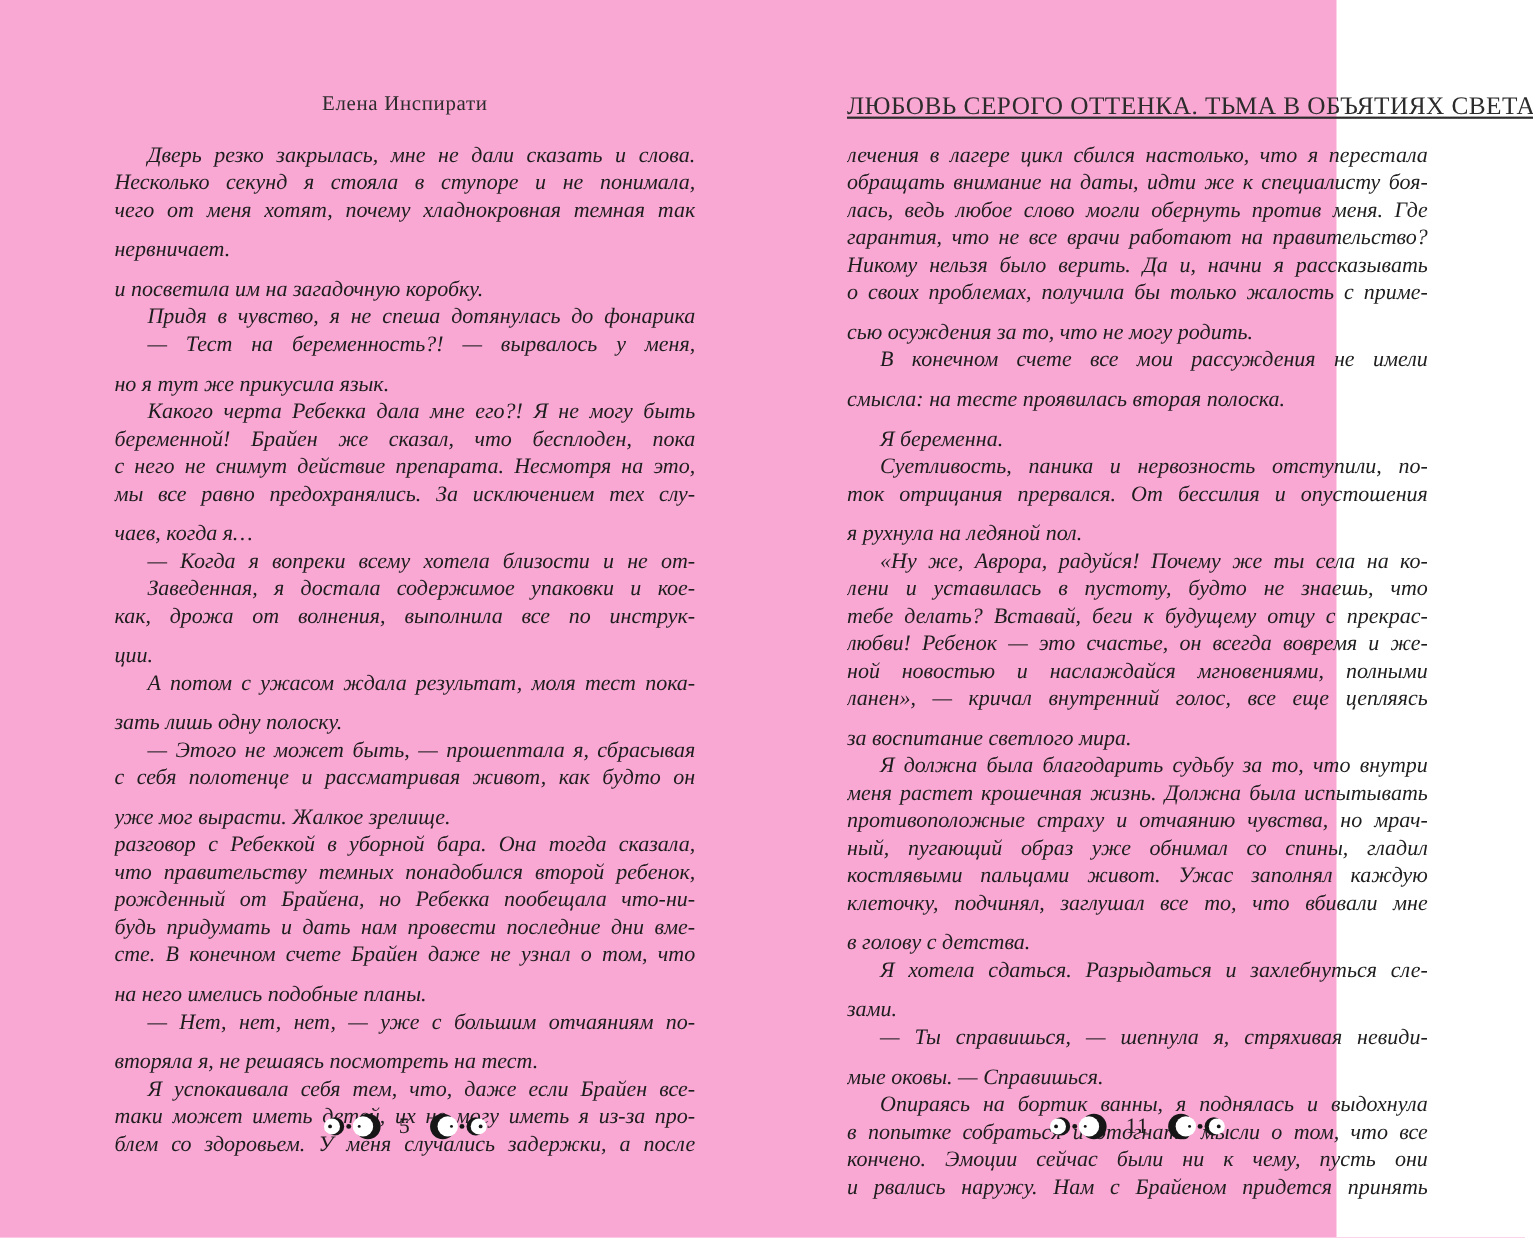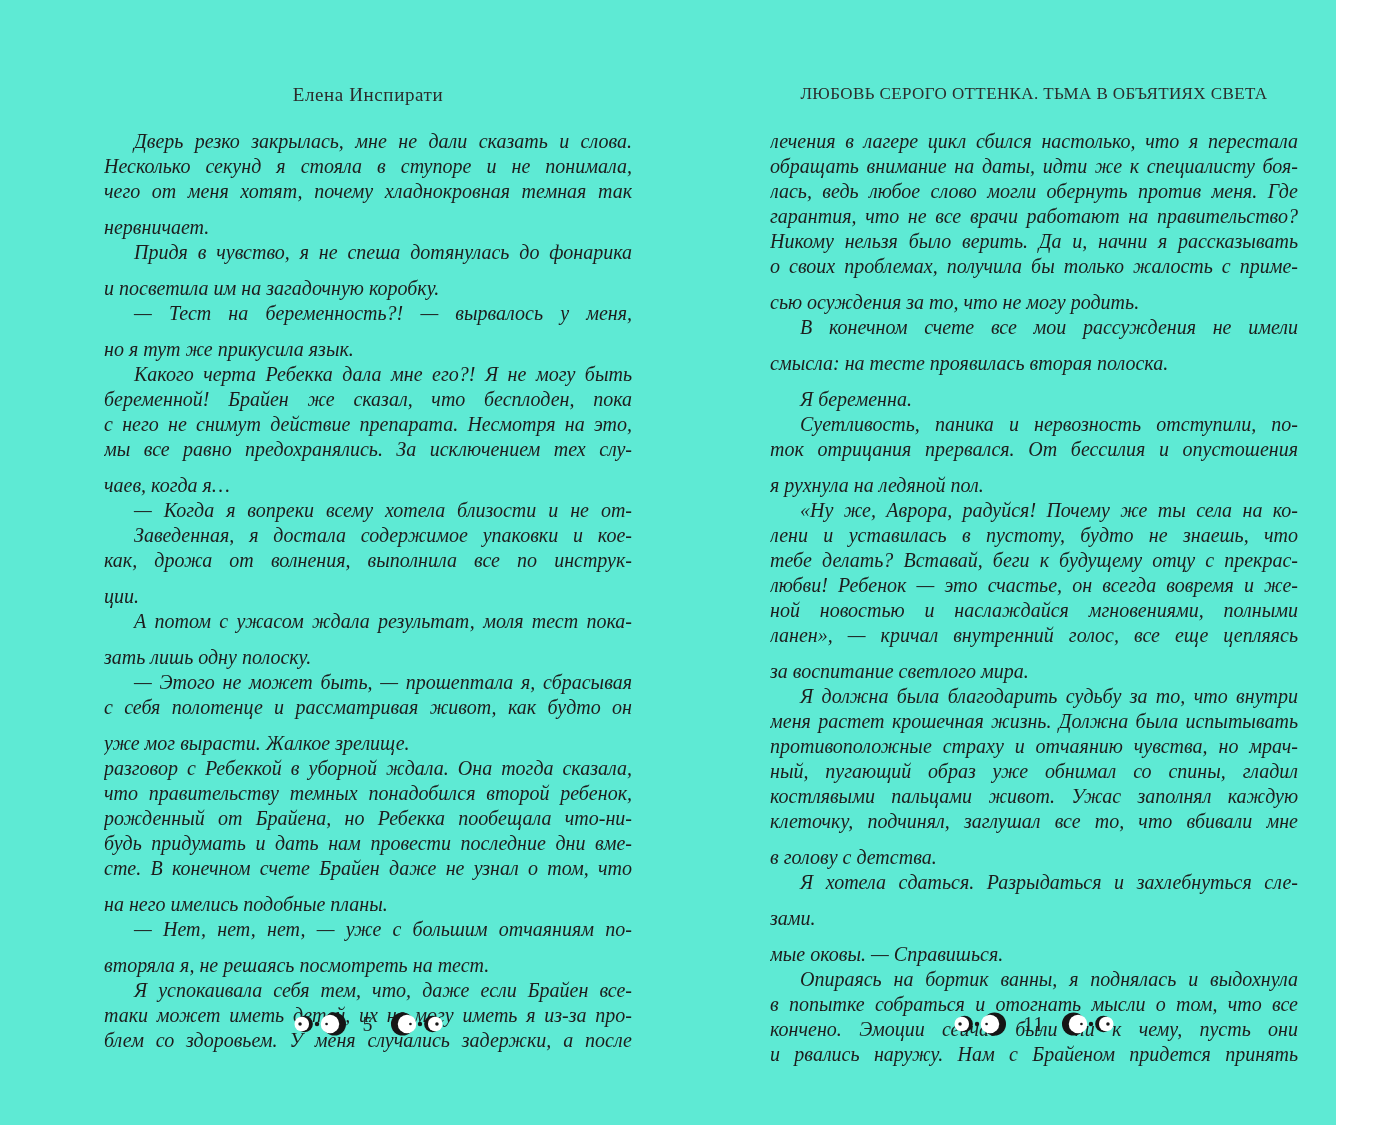--- a/index.html
+++ b/index.html
@@ -1,30 +1,30 @@
 <!DOCTYPE html>
 <html><head>
 <meta charset="utf-8">
 <style>
   html, body { margin:0; padding:0; }
   body {
     width:1394px; height:1125px; background:#ffffff;
     font-family:"Liberation Serif","DejaVu Serif",serif;
     color:#1d1d1d; overflow:hidden; position:relative;
   }
-  .spread { position:relative; width:1336px; height:1125px; background:#5eead4; }
+  .spread { position:relative; width:1215px; height:1125px; background:#f9a8d4; }
   .page { position:absolute; top:0; height:1125px; width:528px; }
   .page.left  { left:104px; }
   .page.right { left:770px; }
   .running-header {
     position:absolute; top:84px; left:0; right:0;
     text-align:center; color:#2c2c2c; white-space:nowrap;
   }
   .header-author { font-size:19px; letter-spacing:0.6px; }
-  .header-title  { font-size:17px; letter-spacing:0.4px; }
+  .header-title  { font-size:23px; letter-spacing:0.4px;text-decoration:underline; }
   .text-block { position:absolute; top:129px; left:0; right:0;font-style:italic; }
   .line {
     font-size:20px; line-height:25px; height:25px;
     text-align:justify; text-align-last:justify;
     overflow:hidden; white-space:nowrap;
   }
   .line.end { text-align-last:left;margin-top:11px; }
   .line.indent { text-indent:30px; }
   .footer {
     position:absolute; top:1004px; left:0; right:0; height:40px;
@@ -38,39 +38,39 @@
 
 <div class="spread">
 
   <div class="page left">
     <div class="running-header header-author">Елена Инспирати</div>
     <div class="text-block">
         <div class="line indent">Дверь резко закрылась, мне не дали сказать и слова.</div>
         <div class="line">Несколько секунд я стояла в ступоре и не понимала,</div>
         <div class="line">чего от меня хотят, почему хладнокровная темная так</div>
         <div class="line end">нервничает.</div>
+        <div class="line end">и посветила им на загадочную коробку.</div>
         <div class="line indent">Придя в чувство, я не спеша дотянулась до фонарика</div>
-        <div class="line end">и посветила им на загадочную коробку.</div>
         <div class="line indent">— Тест на беременность?! — вырвалось у меня,</div>
         <div class="line end">но я тут же прикусила язык.</div>
         <div class="line indent">Какого черта Ребекка дала мне его?! Я не могу быть</div>
         <div class="line">беременной! Брайен же сказал, что бесплоден, пока</div>
         <div class="line">с него не снимут действие препарата. Несмотря на это,</div>
         <div class="line">мы все равно предохранялись. За исключением тех слу-</div>
         <div class="line end">чаев, когда я…</div>
         <div class="line indent">— Когда я вопреки всему хотела близости и не от-</div>
         <div class="line indent">Заведенная, я достала содержимое упаковки и кое-</div>
         <div class="line">как, дрожа от волнения, выполнила все по инструк-</div>
         <div class="line end">ции.</div>
         <div class="line indent">А потом с ужасом ждала результат, моля тест пока-</div>
         <div class="line end">зать лишь одну полоску.</div>
         <div class="line indent">— Этого не может быть, — прошептала я, сбрасывая</div>
         <div class="line">с себя полотенце и рассматривая живот, как будто он</div>
         <div class="line end">уже мог вырасти. Жалкое зрелище.</div>
-        <div class="line">разговор с Ребеккой в уборной ждала. Она тогда сказала,</div>
+        <div class="line">разговор с Ребеккой в уборной бара. Она тогда сказала,</div>
         <div class="line">что правительству темных понадобился второй ребенок,</div>
         <div class="line">рожденный от Брайена, но Ребекка пообещала что-ни-</div>
         <div class="line">будь придумать и дать нам провести последние дни вме-</div>
         <div class="line">сте. В конечном счете Брайен даже не узнал о том, что</div>
         <div class="line end">на него имелись подобные планы.</div>
         <div class="line indent">— Нет, нет, нет, — уже с большим отчаяниям по-</div>
         <div class="line end">вторяла я, не решаясь посмотреть на тест.</div>
         <div class="line indent">Я успокаивала себя тем, что, даже если Брайен все-</div>
         <div class="line">таки может иметь детей, их не могу иметь я из-за про-</div>
         <div class="line">блем со здоровьем. У меня случались задержки, а после</div>
@@ -123,20 +123,21 @@
         <div class="line end">за воспитание светлого мира.</div>
         <div class="line indent">Я должна была благодарить судьбу за то, что внутри</div>
         <div class="line">меня растет крошечная жизнь. Должна была испытывать</div>
         <div class="line">противоположные страху и отчаянию чувства, но мрач-</div>
         <div class="line">ный, пугающий образ уже обнимал со спины, гладил</div>
         <div class="line">костлявыми пальцами живот. Ужас заполнял каждую</div>
         <div class="line">клеточку, подчинял, заглушал все то, что вбивали мне</div>
         <div class="line end">в голову с детства.</div>
         <div class="line indent">Я хотела сдаться. Разрыдаться и захлебнуться сле-</div>
         <div class="line end">зами.</div>
+        <div class="line indent">— Ты справишься, — шепнула я, стряхивая невиди-</div>
         <div class="line end">мые оковы. — Справишься.</div>
         <div class="line indent">Опираясь на бортик ванны, я поднялась и выдохнула</div>
         <div class="line">в попытке собраться и отогнать мысли о том, что все</div>
         <div class="line">кончено. Эмоции сейчас были ни к чему, пусть они</div>
         <div class="line">и рвались наружу. Нам с Брайеном придется принять</div>
       </div>
     <div class="footer">
       <svg class="moon-svg" width="58" height="30" viewBox="0 0 70 36">
         <circle cx="14" cy="18" r="10" fill="#161616"></circle>
         <circle cx="10.6" cy="18" r="8.8" fill="#ffffff"></circle>

